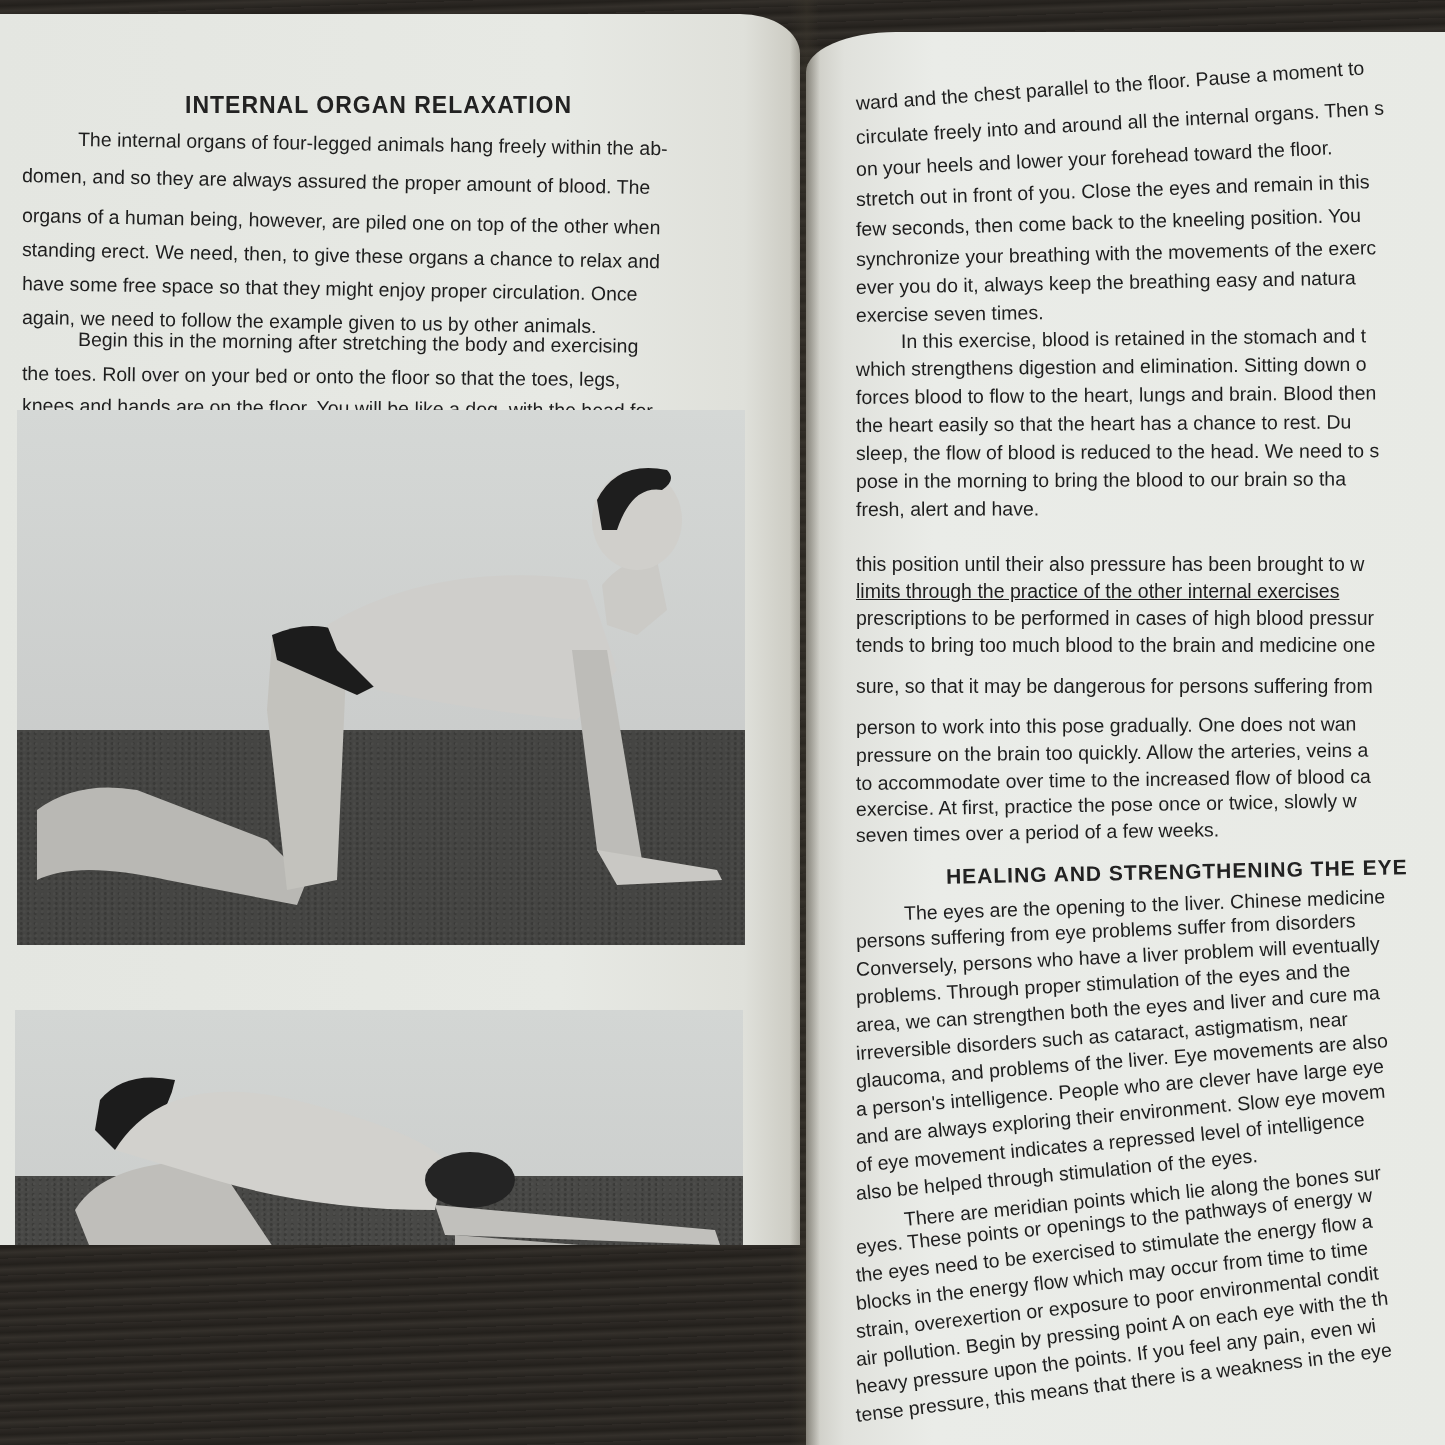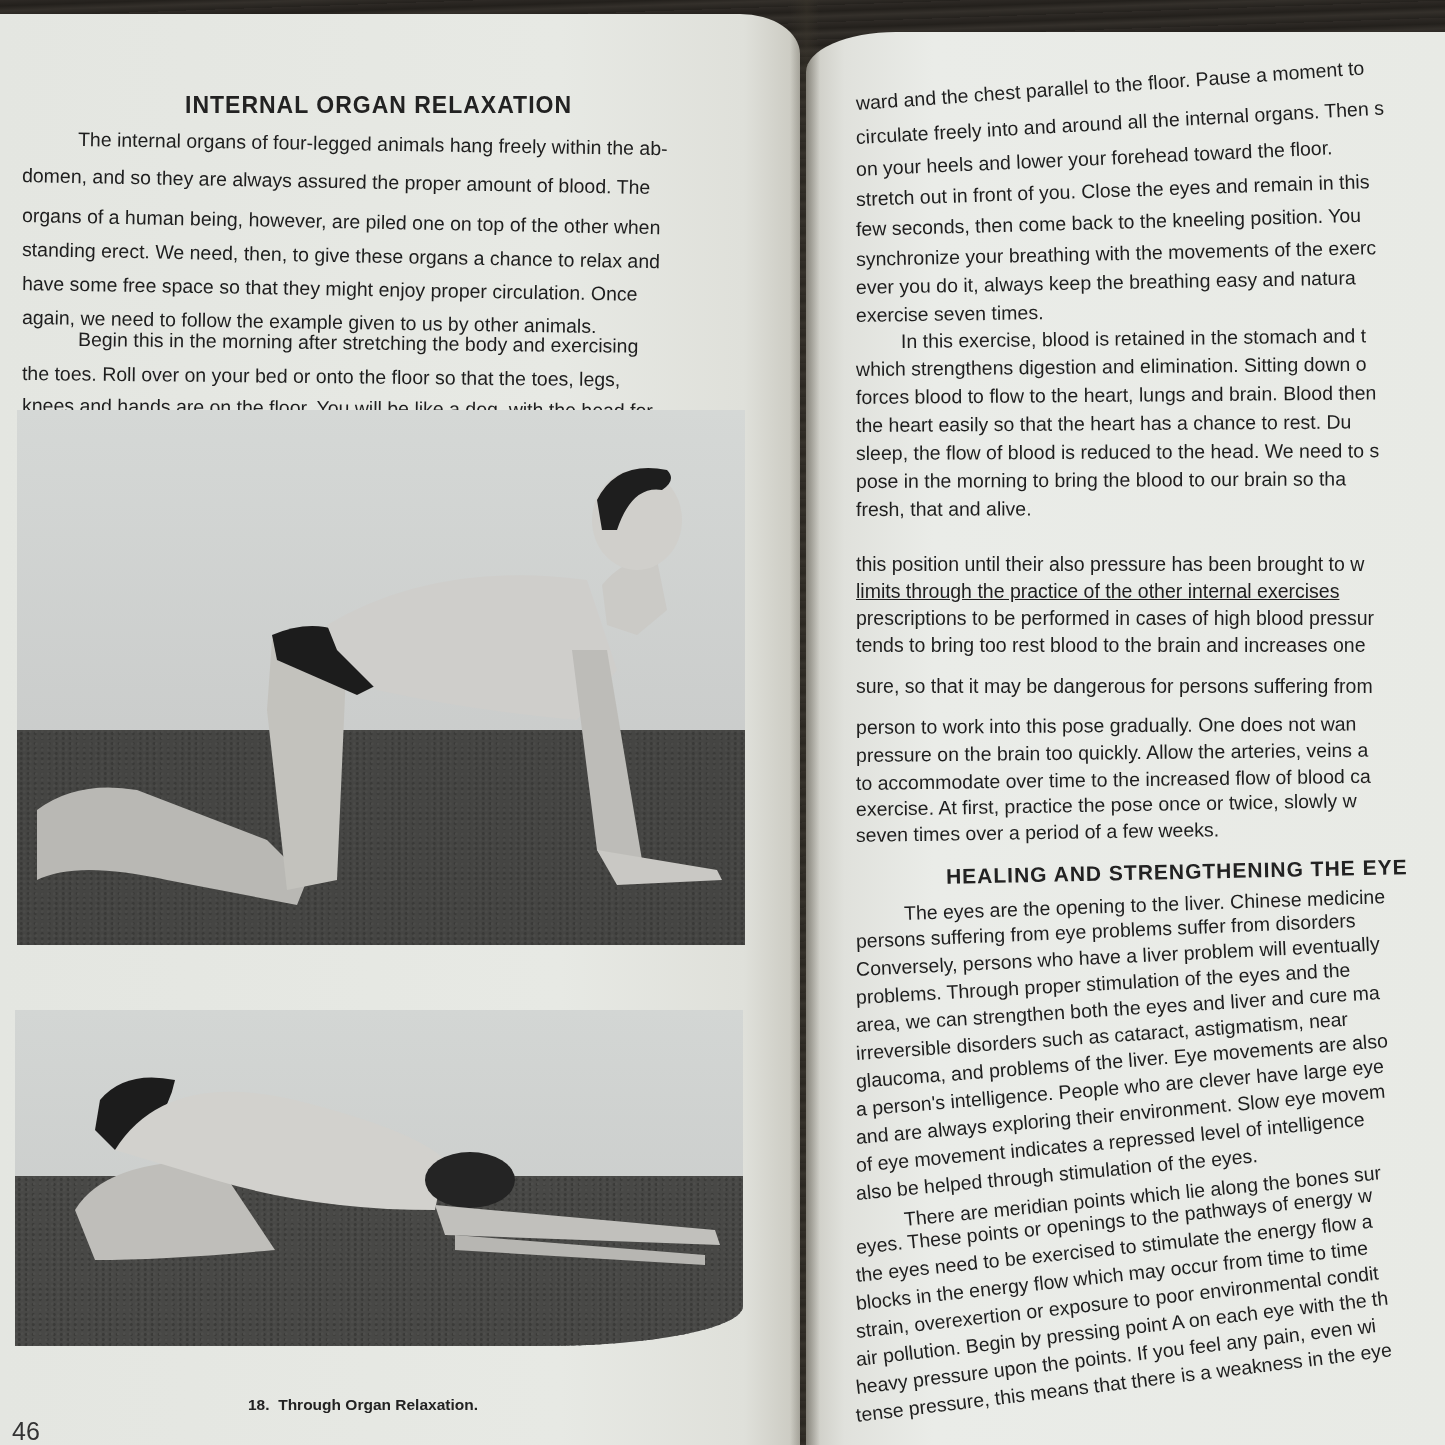--- a/index.html
+++ b/index.html
@@ -11,21 +11,21 @@
     .table-bg {
       position:absolute; left:0; top:0; width:1445px; height:1445px;
       background: repeating-linear-gradient(178deg,#2e2a26 0px,#23201c 6px,#34302b 11px,#25221e 17px);
     }
     .page {
       position:absolute; overflow:hidden;
       background:#e9ebe6;
       color:#1c1c1c;
     }
     .page-left {
-      left:0; top:14px; width:800px; height:1431px;
+      left:0; top:14px; width:800px; height:1231px;
       border-top-right-radius:60px 40px;
       background:linear-gradient(90deg,#e4e6e1 0%,#e7e9e4 70%,#dfe0da 93%,#c9c8bf 100%);
     }
     .page-right {
       left:806px; top:32px; width:639px; height:1413px;
       border-top-left-radius:90px 40px;
       background:linear-gradient(90deg,#c9c8c0 0%,#e0e1dc 6%,#eaece8 20%,#e8eae5 100%);
     }
     .heading {
       position:absolute; font-weight:bold; letter-spacing:1px; color:#222;
@@ -150,25 +150,25 @@
   <div class="line" style="left:50px; top:186px; transform:rotate(-1.6deg);">few seconds, then come back to the kneeling position. You</div>
   <div class="line" style="left:50px; top:216px; transform:rotate(-1.3deg);">synchronize your breathing with the movements of the exerc</div>
   <div class="line" style="left:50px; top:244px; transform:rotate(-1.1deg);">ever you do it, always keep the breathing easy and natura</div>
   <div class="line" style="left:50px; top:272px; transform:rotate(-0.9deg);">exercise seven times.</div>
   <div class="line" style="left:95px; top:298px; transform:rotate(-0.7deg);">In this exercise, blood is retained in the stomach and t</div>
   <div class="line" style="left:50px; top:326px; transform:rotate(-0.6deg);">which strengthens digestion and elimination. Sitting down o</div>
   <div class="line" style="left:50px; top:354px; transform:rotate(-0.5deg);">forces blood to flow to the heart, lungs and brain. Blood then</div>
   <div class="line" style="left:50px; top:382px; transform:rotate(-0.4deg);">the heart easily so that the heart has a chance to rest. Du</div>
   <div class="line" style="left:50px; top:410px; transform:rotate(-0.3deg);">sleep, the flow of blood is reduced to the head. We need to s</div>
   <div class="line" style="left:50px; top:438px; transform:rotate(-0.3deg);">pose in the morning to bring the blood to our brain so tha</div>
-  <div class="line" style="left:50px; top:466px; transform:rotate(-0.2deg);">fresh, that and alive.</div>
+  <div class="line" style="left:50px; top:466px; transform:rotate(-0.2deg);">fresh, alert and have.</div>
   <div class="line" style="left:50px; top:521px;">this position until their also pressure has been brought to w</div>
   <div class="line" style="left:50px; top:548px;text-decoration:underline;">limits through the practice of the other internal exercises</div>
   <div class="line" style="left:50px; top:575px;">prescriptions to be performed in cases of high blood pressur</div>
-  <div class="line" style="left:50px; top:602px;">tends to bring too rest blood to the brain and increases one</div>
+  <div class="line" style="left:50px; top:602px;">tends to bring too much blood to the brain and medicine one</div>
   <div class="line" style="left:50px; top:643px;">sure, so that it may be dangerous for persons suffering from</div>
   <div class="line" style="left:50px; top:684px; transform:rotate(-0.4deg);">person to work into this pose gradually. One does not wan</div>
   <div class="line" style="left:50px; top:712px; transform:rotate(-0.6deg);">pressure on the brain too quickly. Allow the arteries, veins a</div>
   <div class="line" style="left:50px; top:740px; transform:rotate(-0.8deg);">to accommodate over time to the increased flow of blood ca</div>
   <div class="line" style="left:50px; top:766px; transform:rotate(-1deg);">exercise. At first, practice the pose once or twice, slowly w</div>
   <div class="line" style="left:50px; top:792px; transform:rotate(-0.9deg);">seven times over a period of a few weeks.</div>
 
   <div class="heading" style="left:140px; top:828px; transform:rotate(-1.2deg); font-size:21px;">HEALING AND STRENGTHENING THE EYE</div>
 
   <div class="line" style="left:98px; top:870px; transform:rotate(-2deg);">The eyes are the opening to the liver. Chinese medicine</div>

